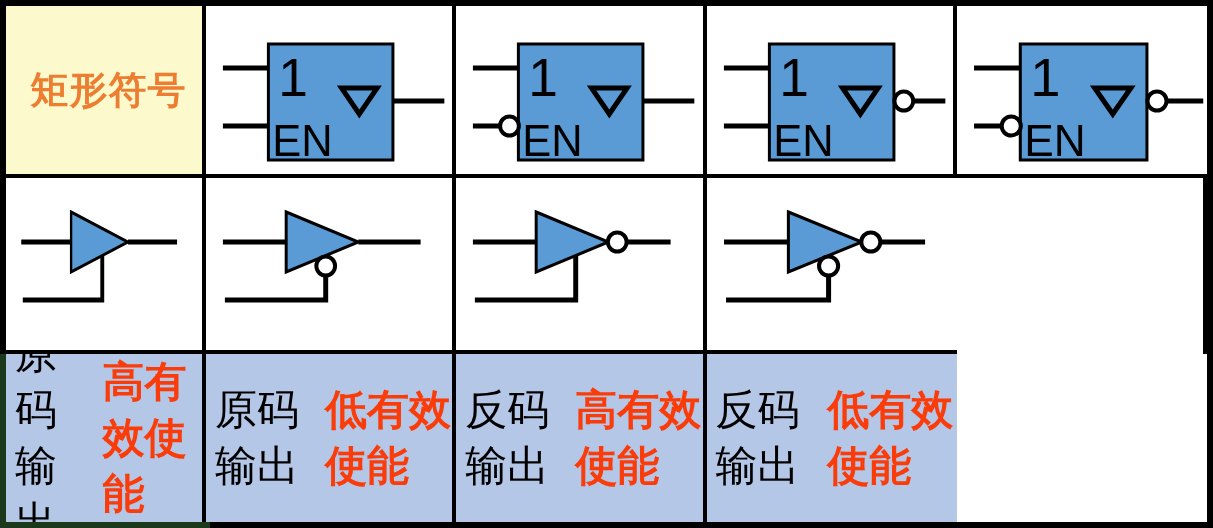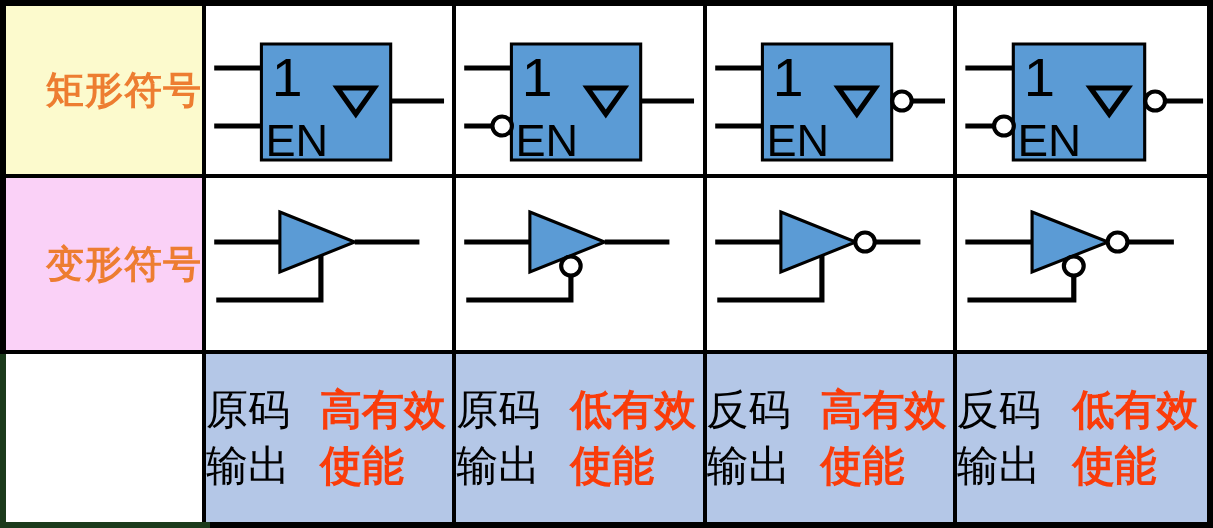--- a/index.html
+++ b/index.html
@@ -18,23 +18,24 @@
     display: grid;
     grid-template-columns: 200px repeat(4, 1fr);
     grid-template-rows: 172px 176px 1fr;
   }
   .cell {
     box-sizing: border-box;
     border-right: 4px solid var(--grid-line, #000);
     border-bottom: 4px solid var(--grid-line, #000);
     display: flex;
     align-items: center;
-    justify-content: flex-end;
+    justify-content: center;
     position: relative;
     overflow: hidden;
+    padding-left: 9px;
   }
   .col-last { border-right: none; }
   .row-last { border-bottom: none; }
 
   .row-label {
     font-size: 38px;
     font-weight: bold;
     color: var(--label-text, #ED7D31);
     letter-spacing: 1px;
   }
@@ -128,23 +129,20 @@
       <line class="sym-line" x1="180" y1="95" x2="236" y2="95"></line>
       <rect class="sym-shape" x="54" y="38" width="126" height="116"></rect>
       <polygon class="sym-glyph" points="128,82 164,82 146,108"></polygon>
       <text class="sym-text" x="64" y="90" font-size="54">1</text>
       <text class="sym-text" x="58" y="150" font-size="44">EN</text>
       <circle class="sym-bubble" cx="45" cy="120" r="9.5"></circle>
       <circle class="sym-bubble" cx="190" cy="95" r="9.5"></circle>
     </svg>
   </div>
 
-  <div class="cell row-label tri-label-bg">
-    <span>变形符号</span>
-  </div>
 
   <div class="cell symbol-cell">
     <svg viewBox="0 0 240 172" preserveAspectRatio="none">
       <line class="sym-line" x1="8" y1="64" x2="72" y2="64"></line>
       <line class="sym-line" x1="145" y1="64" x2="208" y2="64"></line>
       <polyline class="sym-glyph" points="10,122 112,122 112,78"></polyline>
       <polygon class="sym-shape" points="72,34 145,64 72,94"></polygon>
       <circle class="sym-bubble" cx="112" cy="88" r="9.5" style="display: none;"></circle>
       <circle class="sym-bubble" cx="154" cy="64" r="9.5" style="display: none;"></circle>
     </svg>

